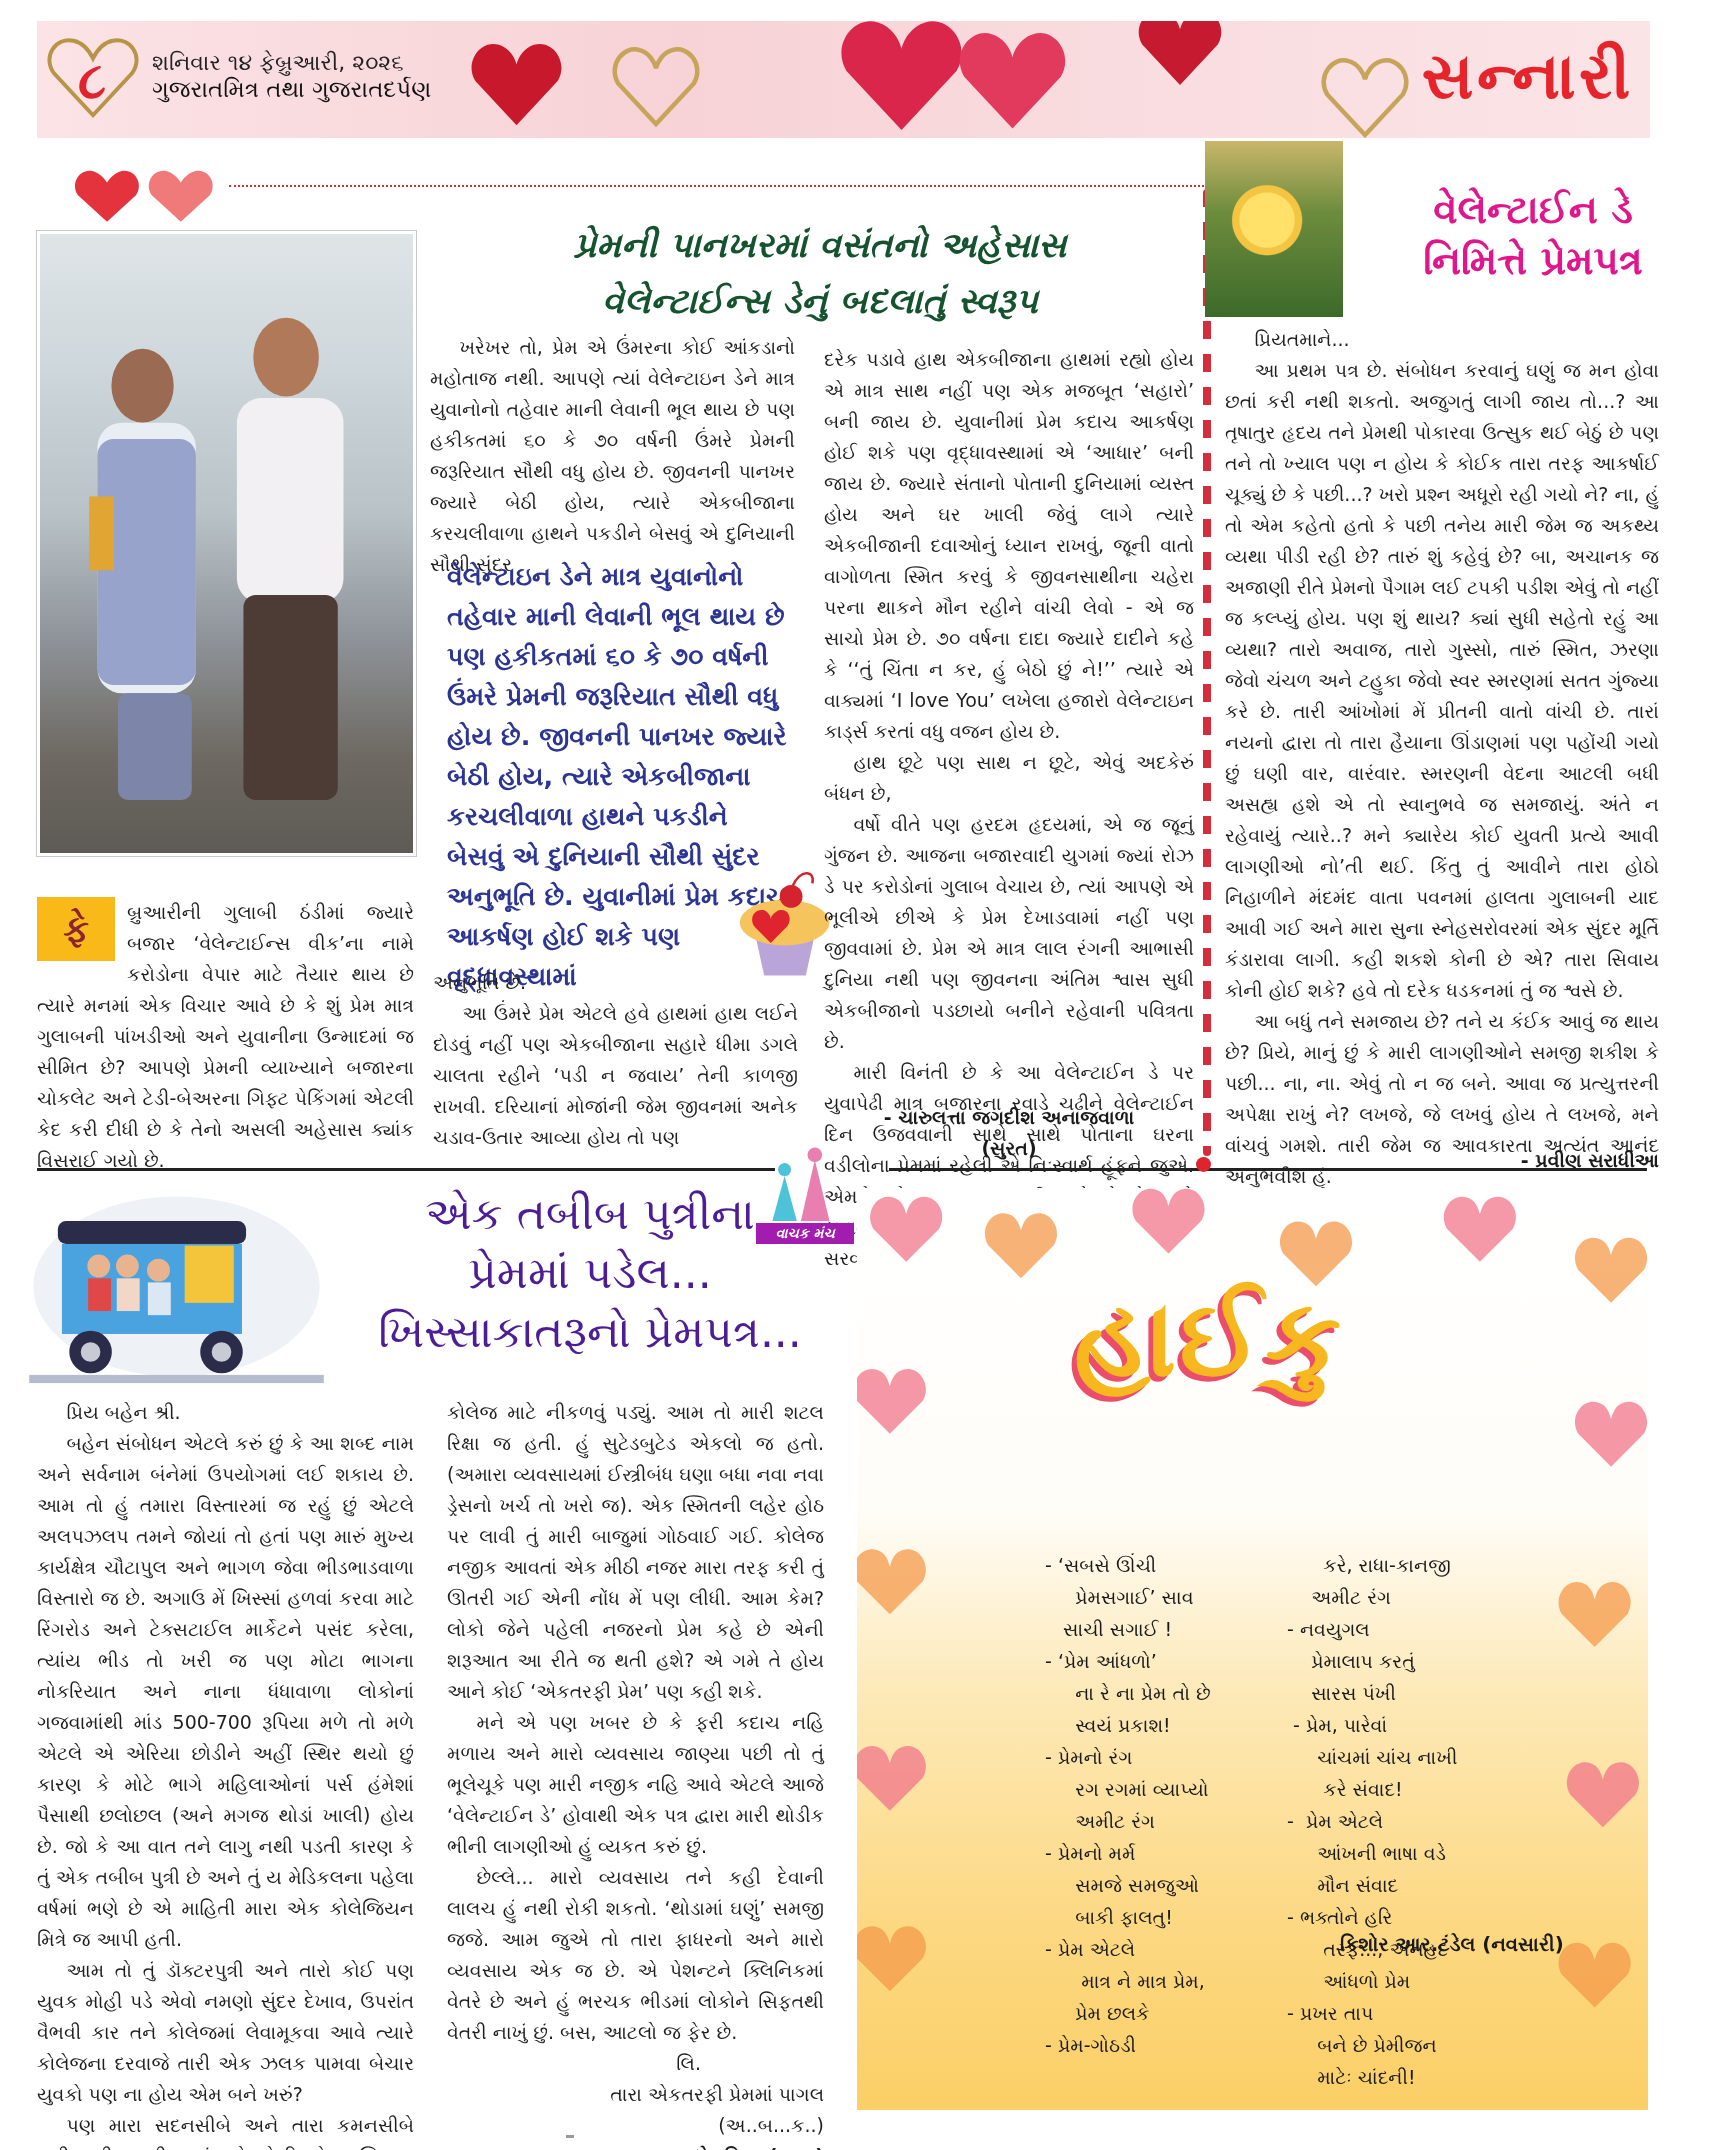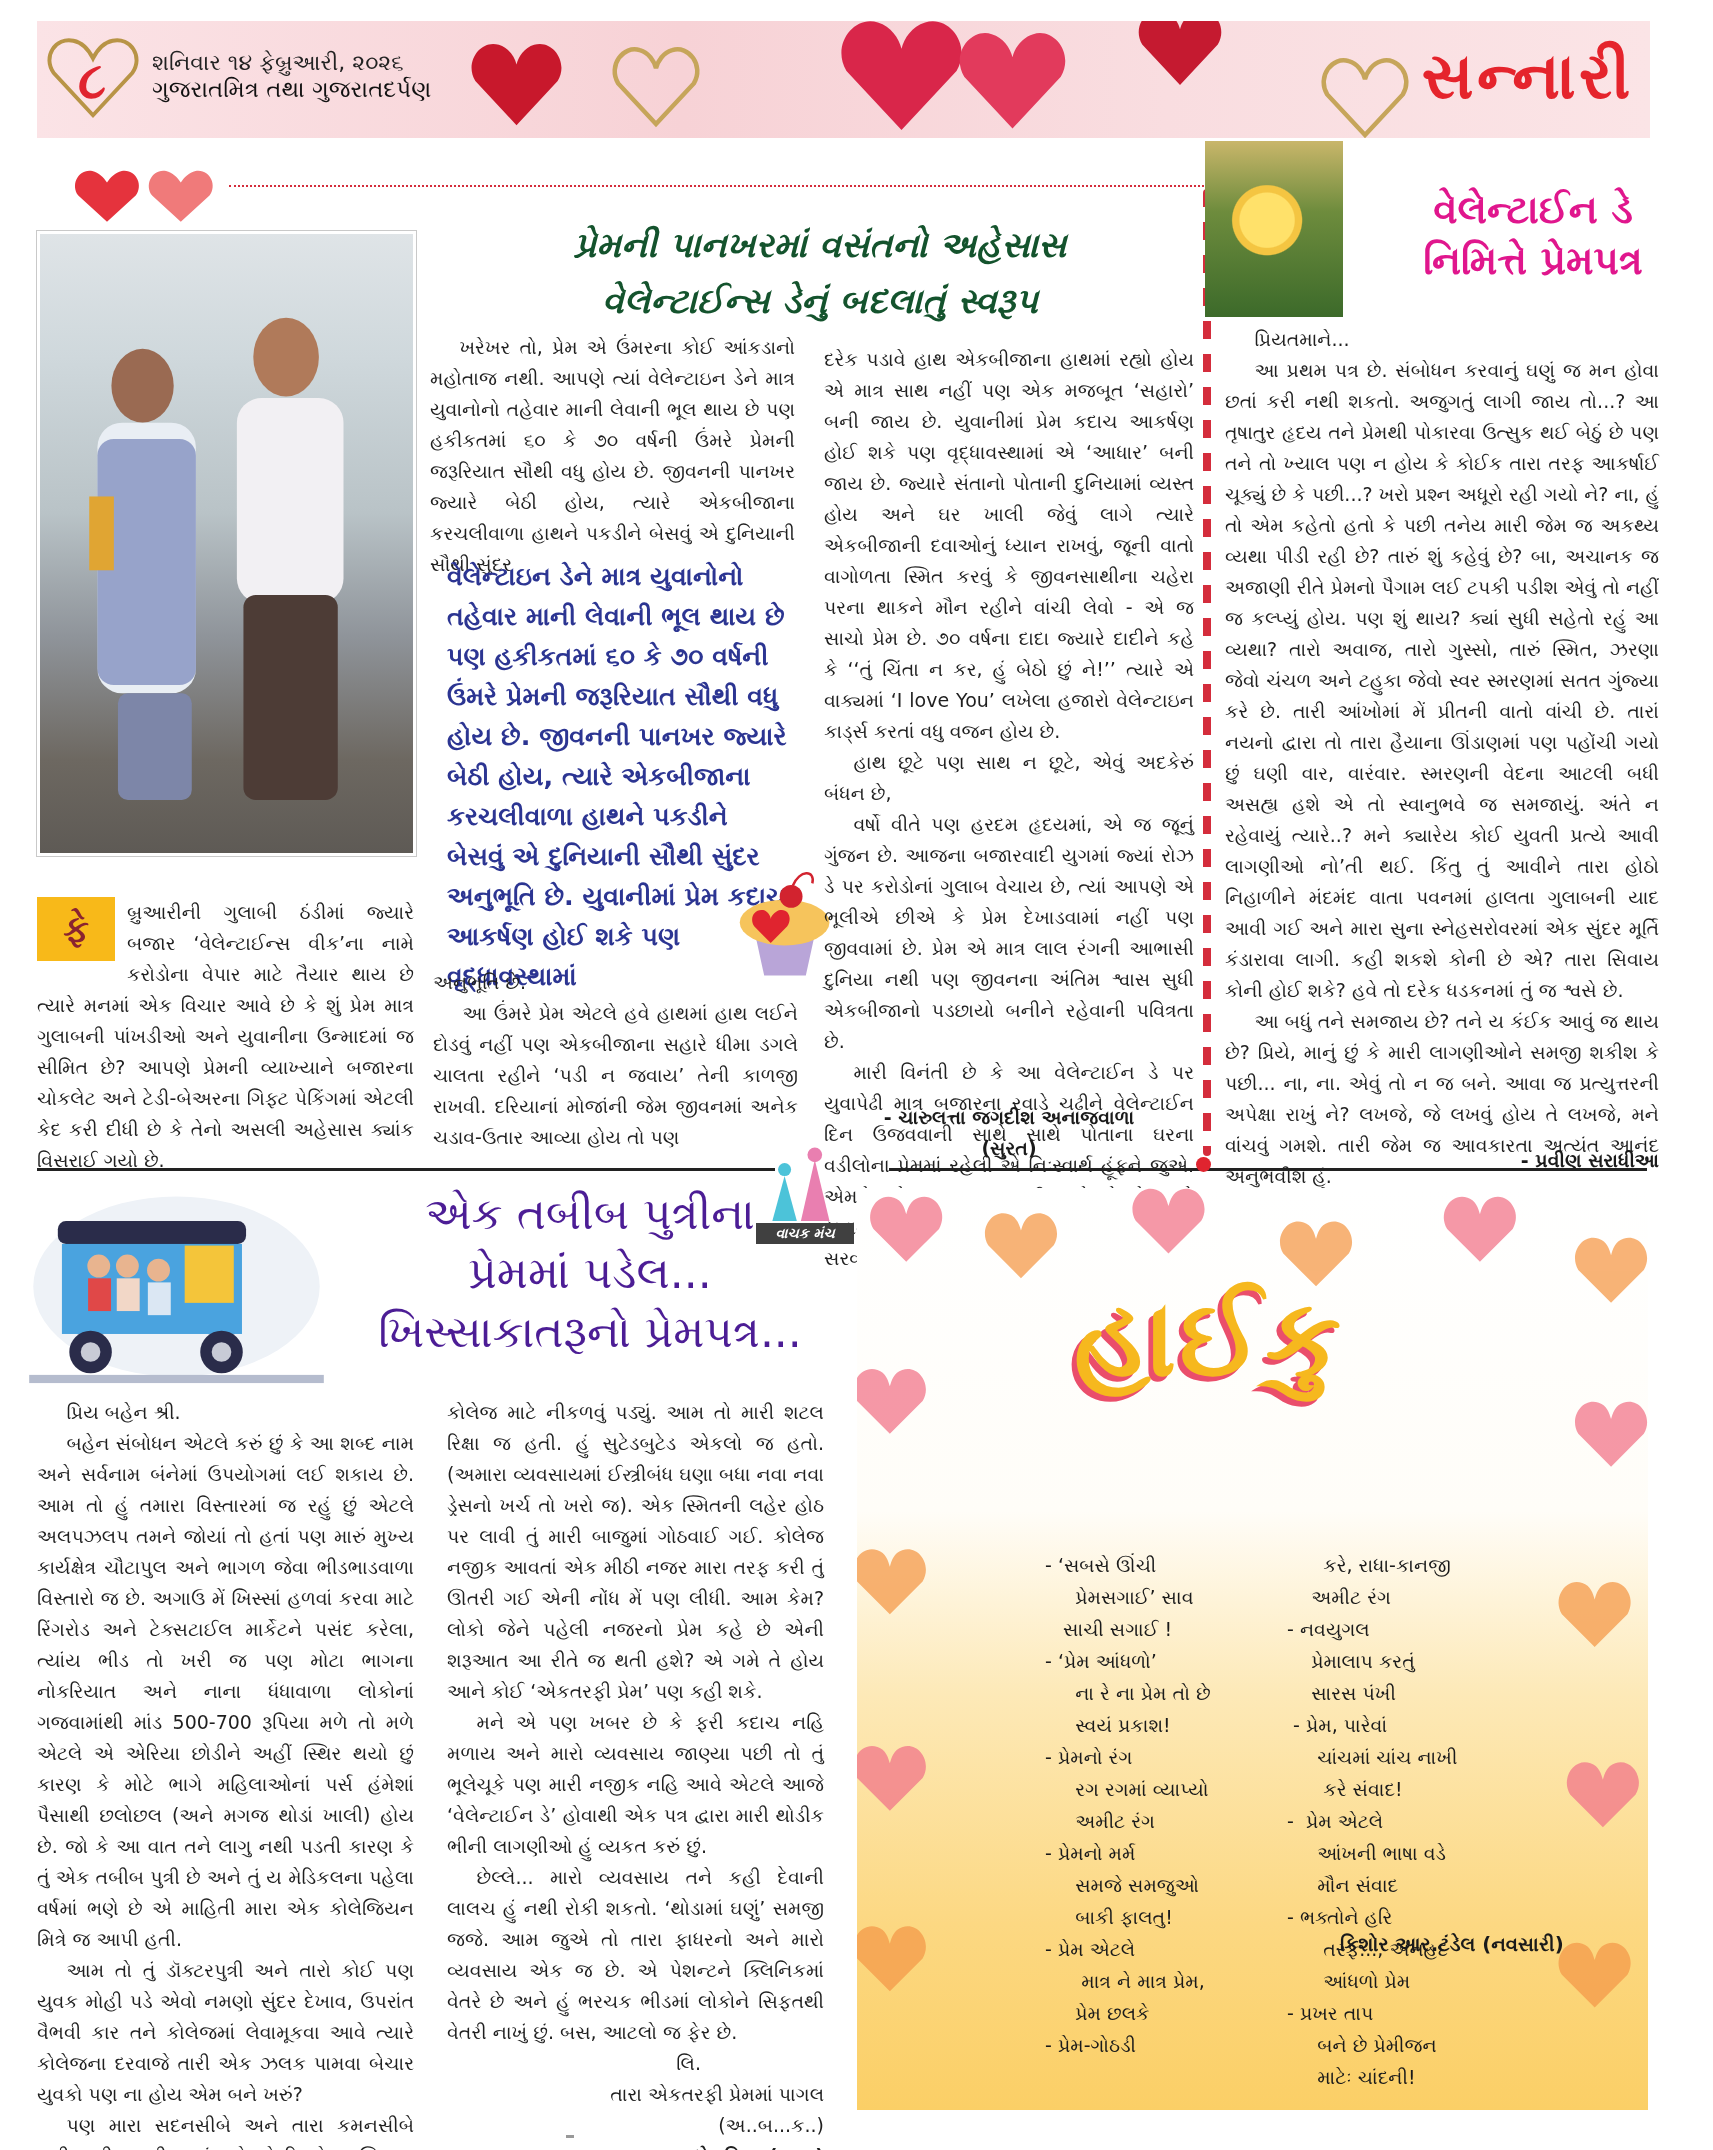--- a/index.html
+++ b/index.html
@@ -49,21 +49,21 @@
 
   #divider1 { left: 37px; top: 1168px; width: 738px; height: 2.5px; background: #222; }
   #divider2 { left: 889px; top: 1168px; width: 758px; height: 2.5px; background: #222; }
   #divider-dot { left: 1196px; top: 1157px; width: 14.8px; height: 14.8px; border-radius: 50%; background: #e0242f; }
 
   
   #rickshaw { left: 20.5px; top: 1188px; width: 311px; height: 197px; }
   #story2-title { left: 344px; top: 1184px; width: 492px; text-align: center; color: #4c1d95;
     font-size: 44px; line-height: 59px; }
   #reader-badge { left: 756px; top: 1143px; width: 98px; height: 107px; }
-  #reader-label { left: 756px; top: 1223px; width: 98px; height: 21px; background: #404040; color: #fff;
+  #reader-label { left: 756px; top: 1223px; width: 98px; height: 21px; background: #a21caf; color: #fff;
     font-size: 14px; font-weight: bold; font-style: italic; text-align: center; line-height: 21px; }
   #s2-col1 { left: 37px; top: 1397px; width: 377px; }
   #s2-col2 { left: 447px; top: 1397px; width: 377px; }
   .sig-right { text-align: right; }
   #byline3 { font-weight: bold; }
 
   
   #haiku-panel { left: 857px; top: 1188px; width: 791px; height: 922px;
     background: linear-gradient(180deg, #ffffff 0%, #fffdf8 35%, #fde9b7 55%, #fcd882 80%, #fbcf66 100%); overflow: hidden; }
   #haiku-title { left: 1074px; top: 1276px; font-size: 107px; font-weight: bold; color: #f6b81e;

